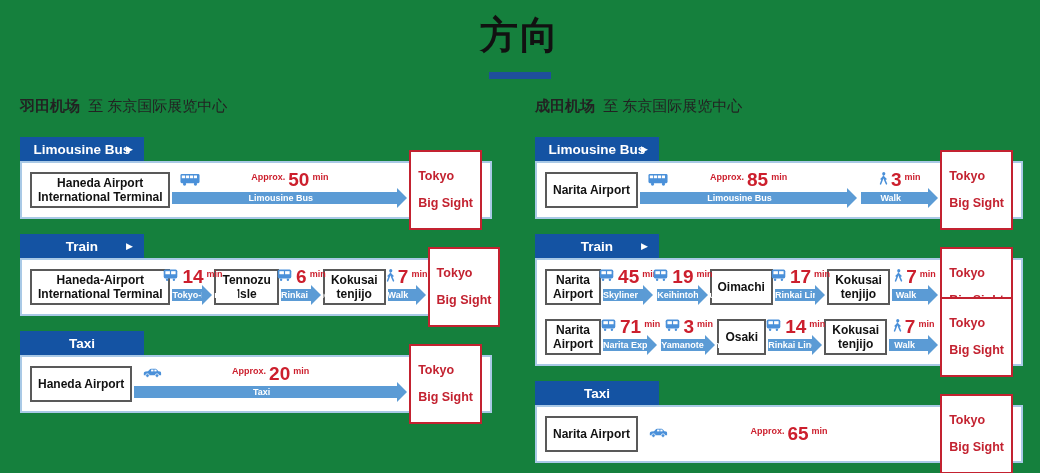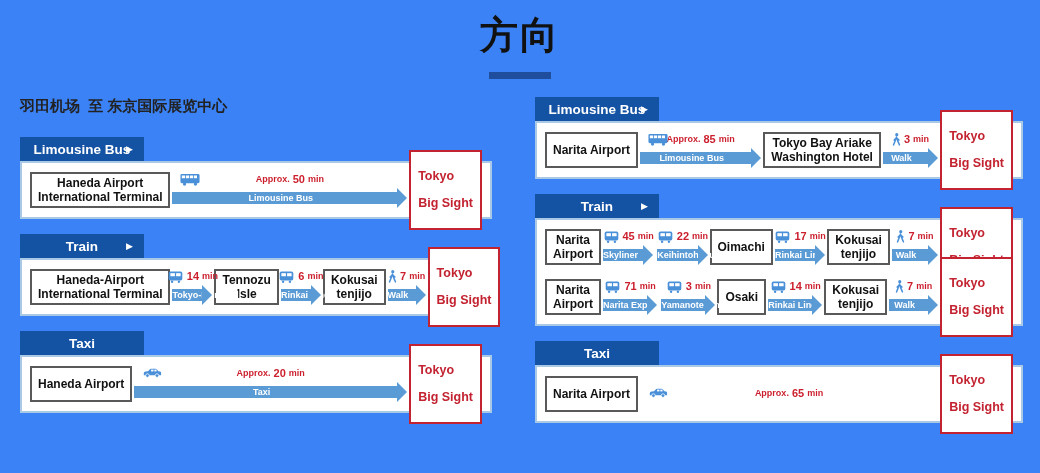--- a/index.html
+++ b/index.html
@@ -1,31 +1,31 @@
 <!DOCTYPE html>
 <html><head>
 <meta charset="utf-8">
 <style>
   * { box-sizing: border-box; margin: 0; padding: 0; }
   html,body { background:#fff; }
   .page {
-    position: relative; width: 1040px; height: 473px; background: #3b82f6;
+    position: relative; width: 1040px; height: 473px; background: #15803d;
     font-family: "Liberation Sans", "DejaVu Sans", sans-serif; overflow: hidden;
   }
   
   .header { position:absolute; top:10px; left:0; right:0; text-align:center; }
   .header h1 { font-size:38px; font-weight:bold; color:#111; letter-spacing:2px; }
   .title-underline { width:62px; height:7px; background:#1f4e9c; margin:11px auto 0; }
   
   .col { position:absolute; top:97px; }
   .col-left  { left:20px;  width:472px; }
   .col-right { left:535px; width:488px; }
   .col-heading { font-size:15px; color:#222; margin-bottom:21px; }
   .col-heading .hb { font-weight:bold;font-family:Liberation Serif, serif; }
-  .col-heading .hr { font-weight:bold; margin-left:4px; }
+  .col-heading .hr { font-weight:normal; margin-left:4px; }
   
   .section { margin-bottom:15px; }
   .tab {
     width:124px; height:24px; background:#1453a3; color:#fff;
     font-weight:bold; font-size:13.5px; display:flex; align-items:center;
     justify-content:center; position:relative; cursor:pointer;
   }
   .tab .tab-arrow { position:absolute; right:11px; font-size:9px; top:7px; }
   .panel { border:2px solid #a9c9e6; background:#fff; padding:5px 8px; }
   .row { display:flex; align-items:center; height:44px; }
@@ -41,26 +41,26 @@
     border:2px solid #c32230; background:#fff; color:#c32230; font-weight:bold;
     font-size:12.5px; line-height:1.18; display:flex; flex-direction:column;
     justify-content:center; align-items:flex-start; text-align:left;
     padding:17px 7px; min-height:38px; white-space:nowrap; flex:0 0 auto;gap:12px;
   }
   
   .seg { flex:1 1 40px; min-width:44px; display:flex; flex-direction:column;
          justify-content:center; position:relative; padding:0 2px; }
   .seg.long { flex-grow:3.2; }
   .seg.walk { flex-grow:0.72; min-width:42px; }
-  .seg-top { display:flex; align-items:center; justify-content:center;
+  .seg-top { display:flex; align-items:flex-start; justify-content:center;
              gap:3px; height:15px; margin-bottom:1px; }
   .seg.long .seg-icon { position:absolute; left:10px; top:1px; }
   .seg-icon { display:inline-flex; align-items:flex-end; }
   .t-prefix,.t-unit { font-size:9px; font-weight:bold; color:#cc1f2d; padding-bottom:1px; }
-  .t-num { font-size:11px; font-weight:bold; color:#cc1f2d; line-height:0.85; }
+  .t-num { font-size:19px; font-weight:bold; color:#cc1f2d; line-height:0.85; }
   .arrow-wrap { position:relative; height:20px; display:flex; align-items:center; }
   .arrow-bar { height:12px; background:#5b9bd5; flex:1; margin-right:9px; position:relative; }
   .arrow-head { width:0; height:0; border-left:10px solid #5b9bd5;
     border-top:10px solid transparent; border-bottom:10px solid transparent;
     position:absolute; right:0; top:50%; transform:translateY(-50%); }
   .arrow-label { position:absolute; left:0; right:9px; top:50%; transform:translateY(-50%);
     text-align:center; color:#fff; font-size:9px; font-weight:bold;
     white-space:nowrap; line-height:1; }
 </style>
 </head>
@@ -241,20 +241,24 @@
                 <div class="box-line">Tokyo</div>
                 <div class="box-line">Big Sight</div>
               </div>
             </div>
           </div>
         </div>
       </div>
   </div>
 
   <div class="col col-right">
+    <div class="col-heading">
+      <span class="hb">成田机场</span>
+      <span class="hr">至 东京国际展览中心</span>
+    </div>
     <div class="sections">
         <div class="section">
           <div class="tab">
             <span class="tab-label">Limousine Bus</span>
             <span class="tab-arrow">▶</span>
           </div>
           <div class="panel">
             <div class="row">
               <div class="station">
                 <div class="box-line">Narita Airport</div>
@@ -276,24 +280,20 @@
                   <span class="t-num">85</span>
                   <span class="t-unit">min</span>
                 </div>
                 <div class="arrow-wrap">
                   <div class="arrow-bar">
                     <div class="arrow-label">Limousine Bus</div>
                   </div>
                   <div class="arrow-head"></div>
                 </div>
               </div>
-              <div class="station">
-                <div class="box-line">Tokyo Bay Ariake</div>
-                <div class="box-line">Washington Hotel</div>
-              </div>
               <div class="seg walk">
                 <div class="seg-top">
                   <span class="seg-icon">
                     <svg viewBox="0 0 10 16" width="9" height="14">
                       <circle cx="5.3" cy="1.9" r="1.8" fill="#4a90d9"></circle>
                       <path d="M5 4.6 L3.4 9 L1.6 13.6 M5 4.6 L6.4 9 L8.4 13.6 M2.3 8 L5 5.6 L7.8 8" stroke="#4a90d9" stroke-width="1.7" fill="none" stroke-linecap="round" stroke-linejoin="round"></path>
                     </svg>
                   </span>
                   <span class="t-num">3</span>
                   <span class="t-unit">min</span>
@@ -348,21 +348,21 @@
                 <div class="seg-top">
                   <span class="seg-icon">
                     <svg viewBox="0 0 20 14" width="17" height="12">
                       <rect x="2" y="0.5" width="16" height="10.5" rx="2" fill="#4a90d9"></rect>
                       <rect x="4" y="2.5" width="5.3" height="3.6" fill="#fff"></rect>
                       <rect x="10.7" y="2.5" width="5.3" height="3.6" fill="#fff"></rect>
                       <circle cx="6" cy="12.6" r="1.4" fill="#4a90d9"></circle>
                       <circle cx="14" cy="12.6" r="1.4" fill="#4a90d9"></circle>
                     </svg>
                   </span>
-                  <span class="t-num">22</span>
+                  <span class="t-num">19</span>
                   <span class="t-unit">min</span>
                 </div>
                 <div class="arrow-wrap">
                   <div class="arrow-bar">
                     <div class="arrow-label">Keihintohoku Line</div>
                   </div>
                   <div class="arrow-head"></div>
                 </div>
               </div>
               <div class="station">

